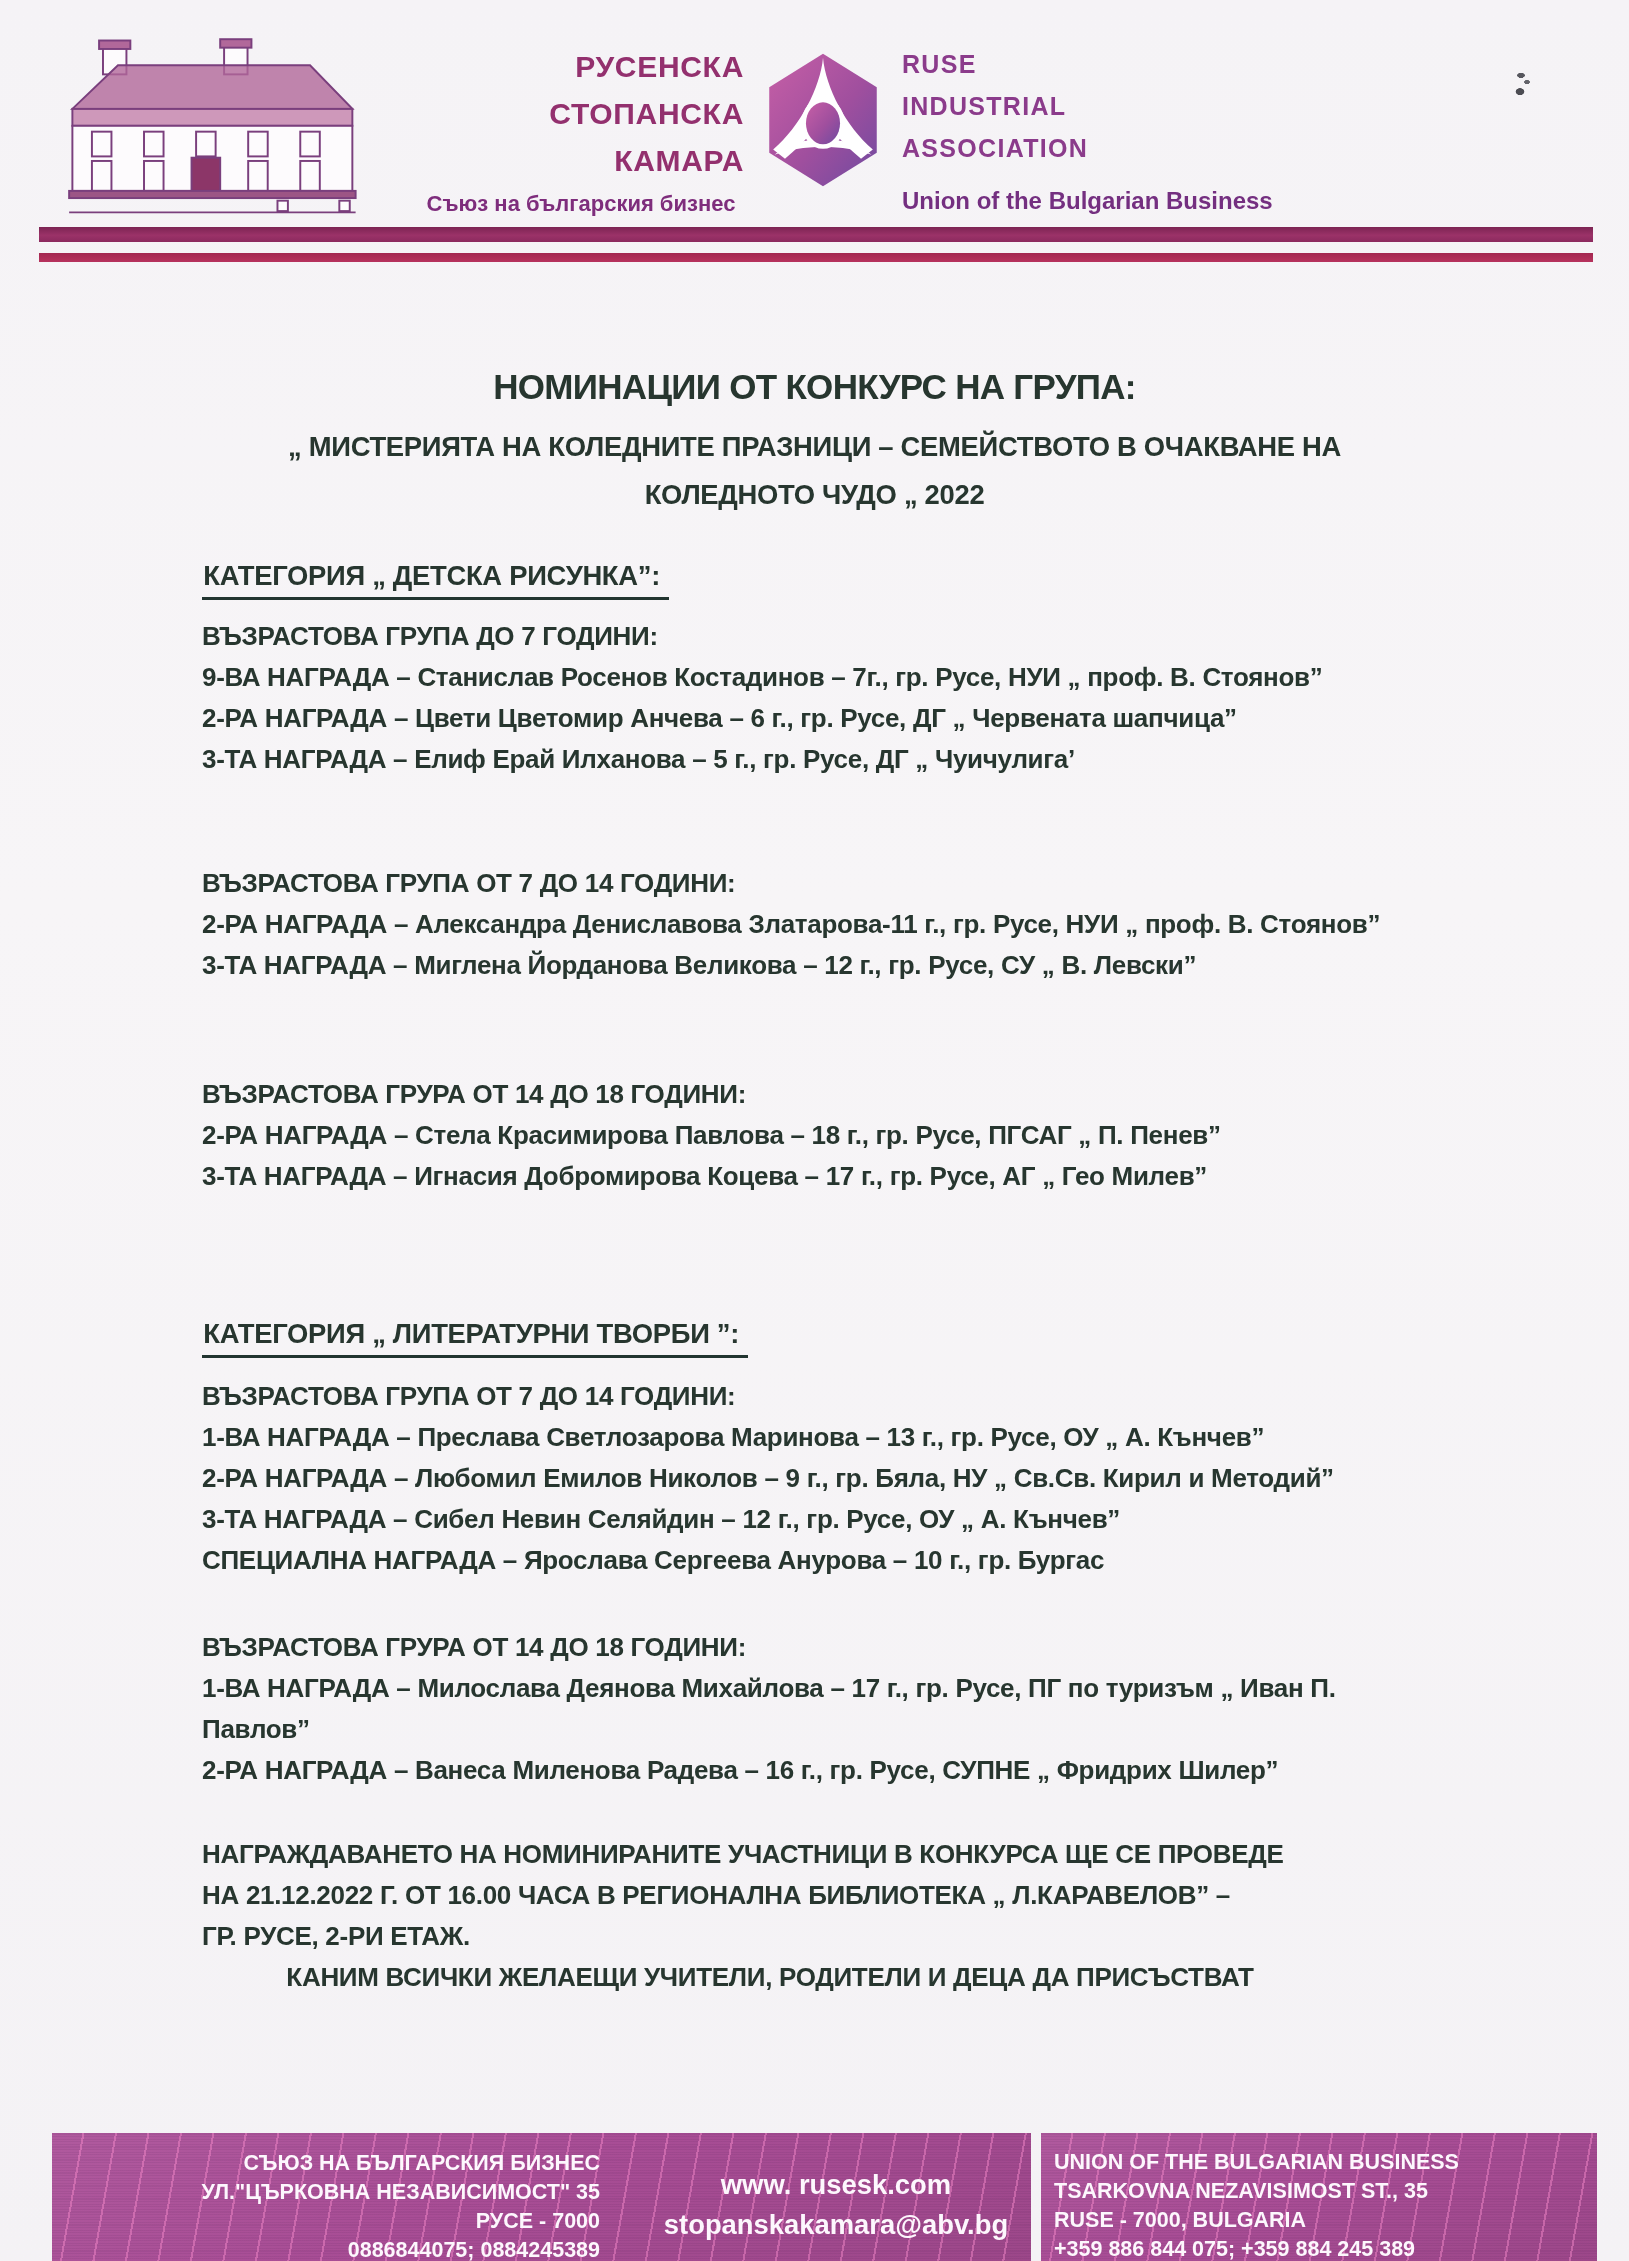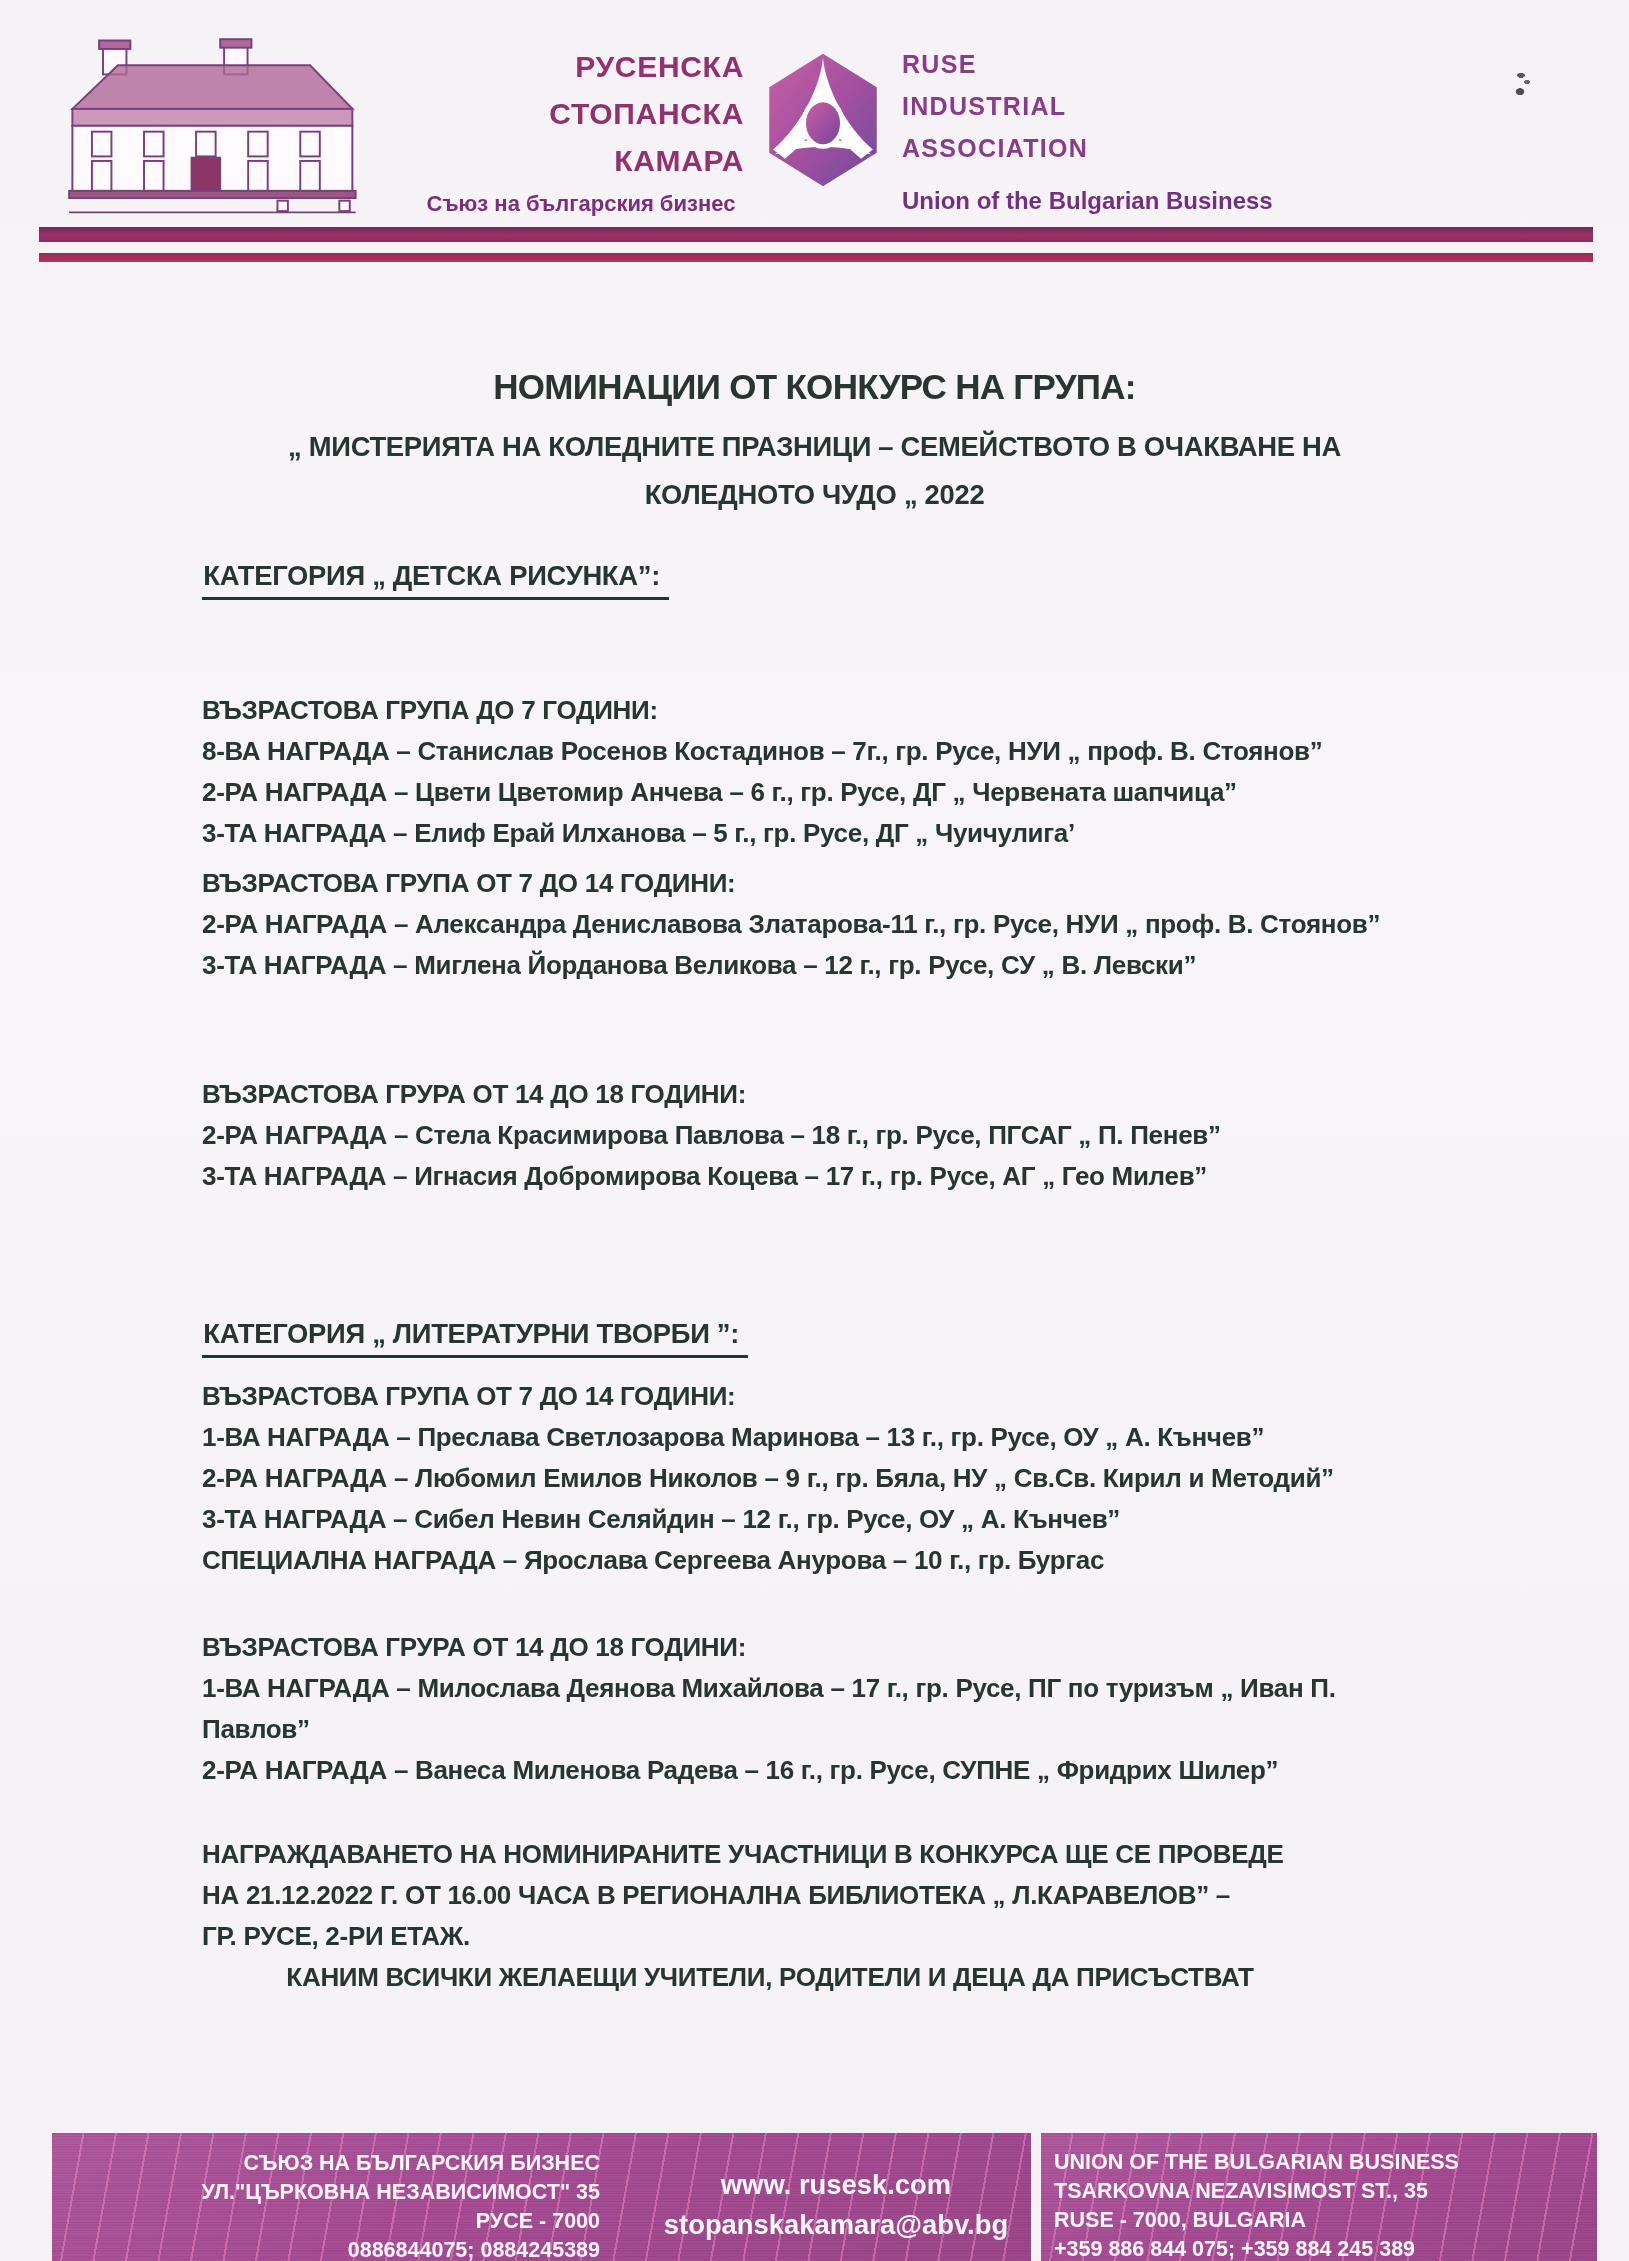--- a/index.html
+++ b/index.html
@@ -126,23 +126,23 @@
   <div class="abs rule2"></div>
 
   <div class="abs doc-title">НОМИНАЦИИ ОТ КОНКУРС НА ГРУПА:</div>
   <div class="abs doc-sub1">„ МИСТЕРИЯТА НА КОЛЕДНИТЕ ПРАЗНИЦИ – СЕМЕЙСТВОТО В ОЧАКВАНЕ НА</div>
   <div class="abs doc-sub2">КОЛЕДНОТО ЧУДО „ 2022</div>
 
   <div class="abs cat-head" style="top:560px;">
     <span>КАТЕГОРИЯ „ ДЕТСКА РИСУНКА”:</span>
   </div>
 
-  <div class="abs group" style="top:690px;">
+  <div class="abs group" style="top:616px;">
     <div>ВЪЗРАСТОВА ГРУПА ДО 7 ГОДИНИ:</div>
-    <div>8-ВА НАГРАДА – Станислав Росенов Костадинов – 7г., гр. Русе, НУИ „ проф. В. Стоянов”</div>
+    <div>9-ВА НАГРАДА – Станислав Росенов Костадинов – 7г., гр. Русе, НУИ „ проф. В. Стоянов”</div>
     <div>2-РА НАГРАДА – Цвети Цветомир Анчева – 6 г., гр. Русе, ДГ „ Червената шапчица”</div>
     <div>3-ТА НАГРАДА – Елиф Ерай Илханова – 5 г., гр. Русе, ДГ „ Чуичулига’</div>
   </div>
 
   <div class="abs group" style="top:863px;">
     <div>ВЪЗРАСТОВА ГРУПА ОТ 7 ДО 14 ГОДИНИ:</div>
     <div>2-РА НАГРАДА – Александра Дениславова Златарова-11 г., гр. Русе, НУИ „ проф. В. Стоянов”</div>
     <div>3-ТА НАГРАДА – Миглена Йорданова Великова – 12 г., гр. Русе, СУ „ В. Левски”</div>
   </div>
 

